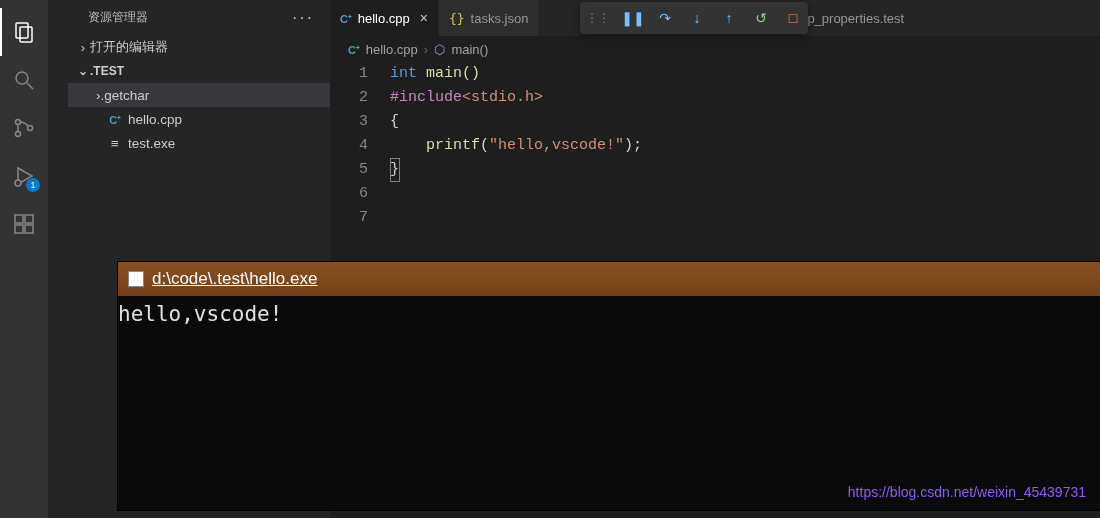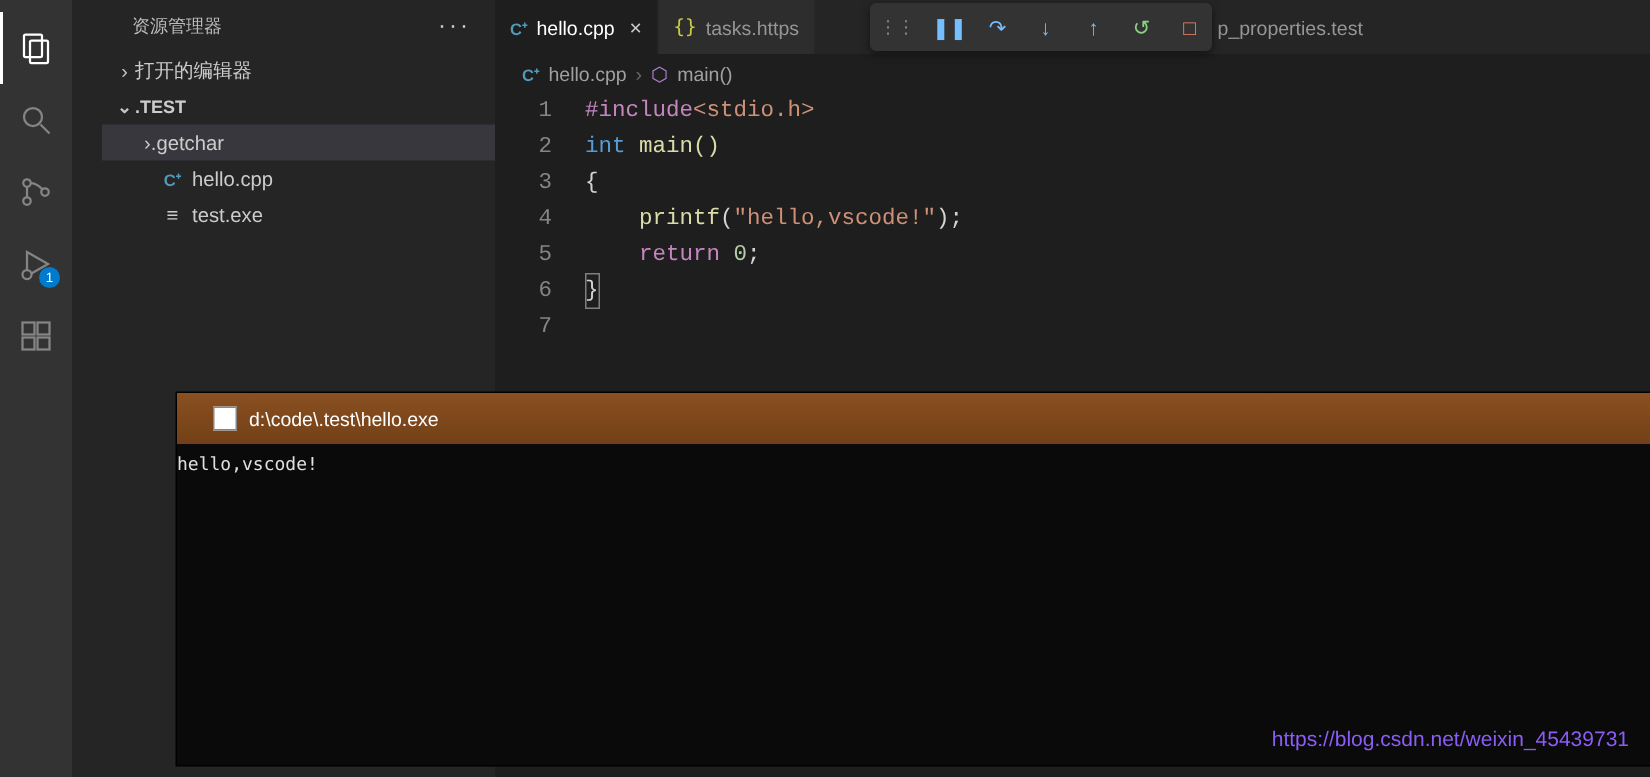--- a/index.html
+++ b/index.html
@@ -199,33 +199,34 @@
   height: 248px;
   background: #0a0a0a;
   box-shadow: 0 0 0 1px #000;
 }
 .console-title {
   height: 34px;
   background: #7a4a1a;
   background: linear-gradient(#8a5020, #724018);
   display: flex;
   align-items: center;
-  padding-left: 24px;
+  padding-left: 10px;
   gap: 8px;
   color: #ffffff;
-  font-size: 13px;
+  font-size: 17px;
+  text-decoration: underline;
 }
 .console-title .cicon {
   width: 16px; height: 16px; background: #fff; border: 1px solid #888;
   display: inline-block;
 }
 .console-body {
   padding: 6px 0;
   font-family: "NSimSun", Consolas, monospace;
-  font-size: 12px;
+  font-size: 21px;
   color: #e0e0e0;
 }
 .watermark {
   position: absolute;
   right: 14px;
   bottom: 10px;
   font-size: 14px;
   color: #8b5cf6;
   font-family: sans-serif;
 }
@@ -305,21 +306,21 @@
 
   <div class="main">
     <div class="tabs">
       <div class="tab active">
         <span class="cpp-icon">C⁺</span>
         <span>hello.cpp</span>
         <span class="close">×</span>
       </div>
       <div class="tab">
         <span class="json-icon">{}</span>
-        <span>tasks.https</span>
+        <span>tasks.json</span>
       </div>
       <div class="tab" style="padding-left:268px;background:#252526;">
         <span>p_properties.test</span>
       </div>
     </div>
 
     <div class="breadcrumb">
       <span class="cpp-icon">C⁺</span>
       <span>hello.cpp</span>
       <span class="sep">›</span>
@@ -331,25 +332,24 @@
       <div class="gutter">
         <div>1</div>
         <div>2</div>
         <div>3</div>
         <div>4</div>
         <div>5</div>
         <div>6</div>
         <div>7</div>
       </div>
       <div class="code">
+        <div><span class="type">int</span><span class="fn"> main()</span></div>
         <div><span class="kw">#include</span><span class="str">&lt;stdio.h&gt;</span></div>
-        <div><span class="type">int</span><span class="fn"> main()</span></div>
         <div><span class="pln">{</span></div>
         <div><span class="fn">    printf</span><span class="pln">(</span><span class="str">"hello,vscode!"</span><span class="pln">);</span></div>
-        <div><span class="pln">    </span><span class="kw">return</span><span class="pln"> </span><span class="num">0</span><span class="pln">;</span></div>
         <div class="lastline"><span class="pln">}</span></div>
       </div>
     </div>
   </div>
 </div>
 
 <div class="debug-toolbar">
   <span class="grip">⋮⋮</span>
   <span class="dbtn db-blue">❚❚</span>
   <span class="dbtn db-blue">↷</span>

